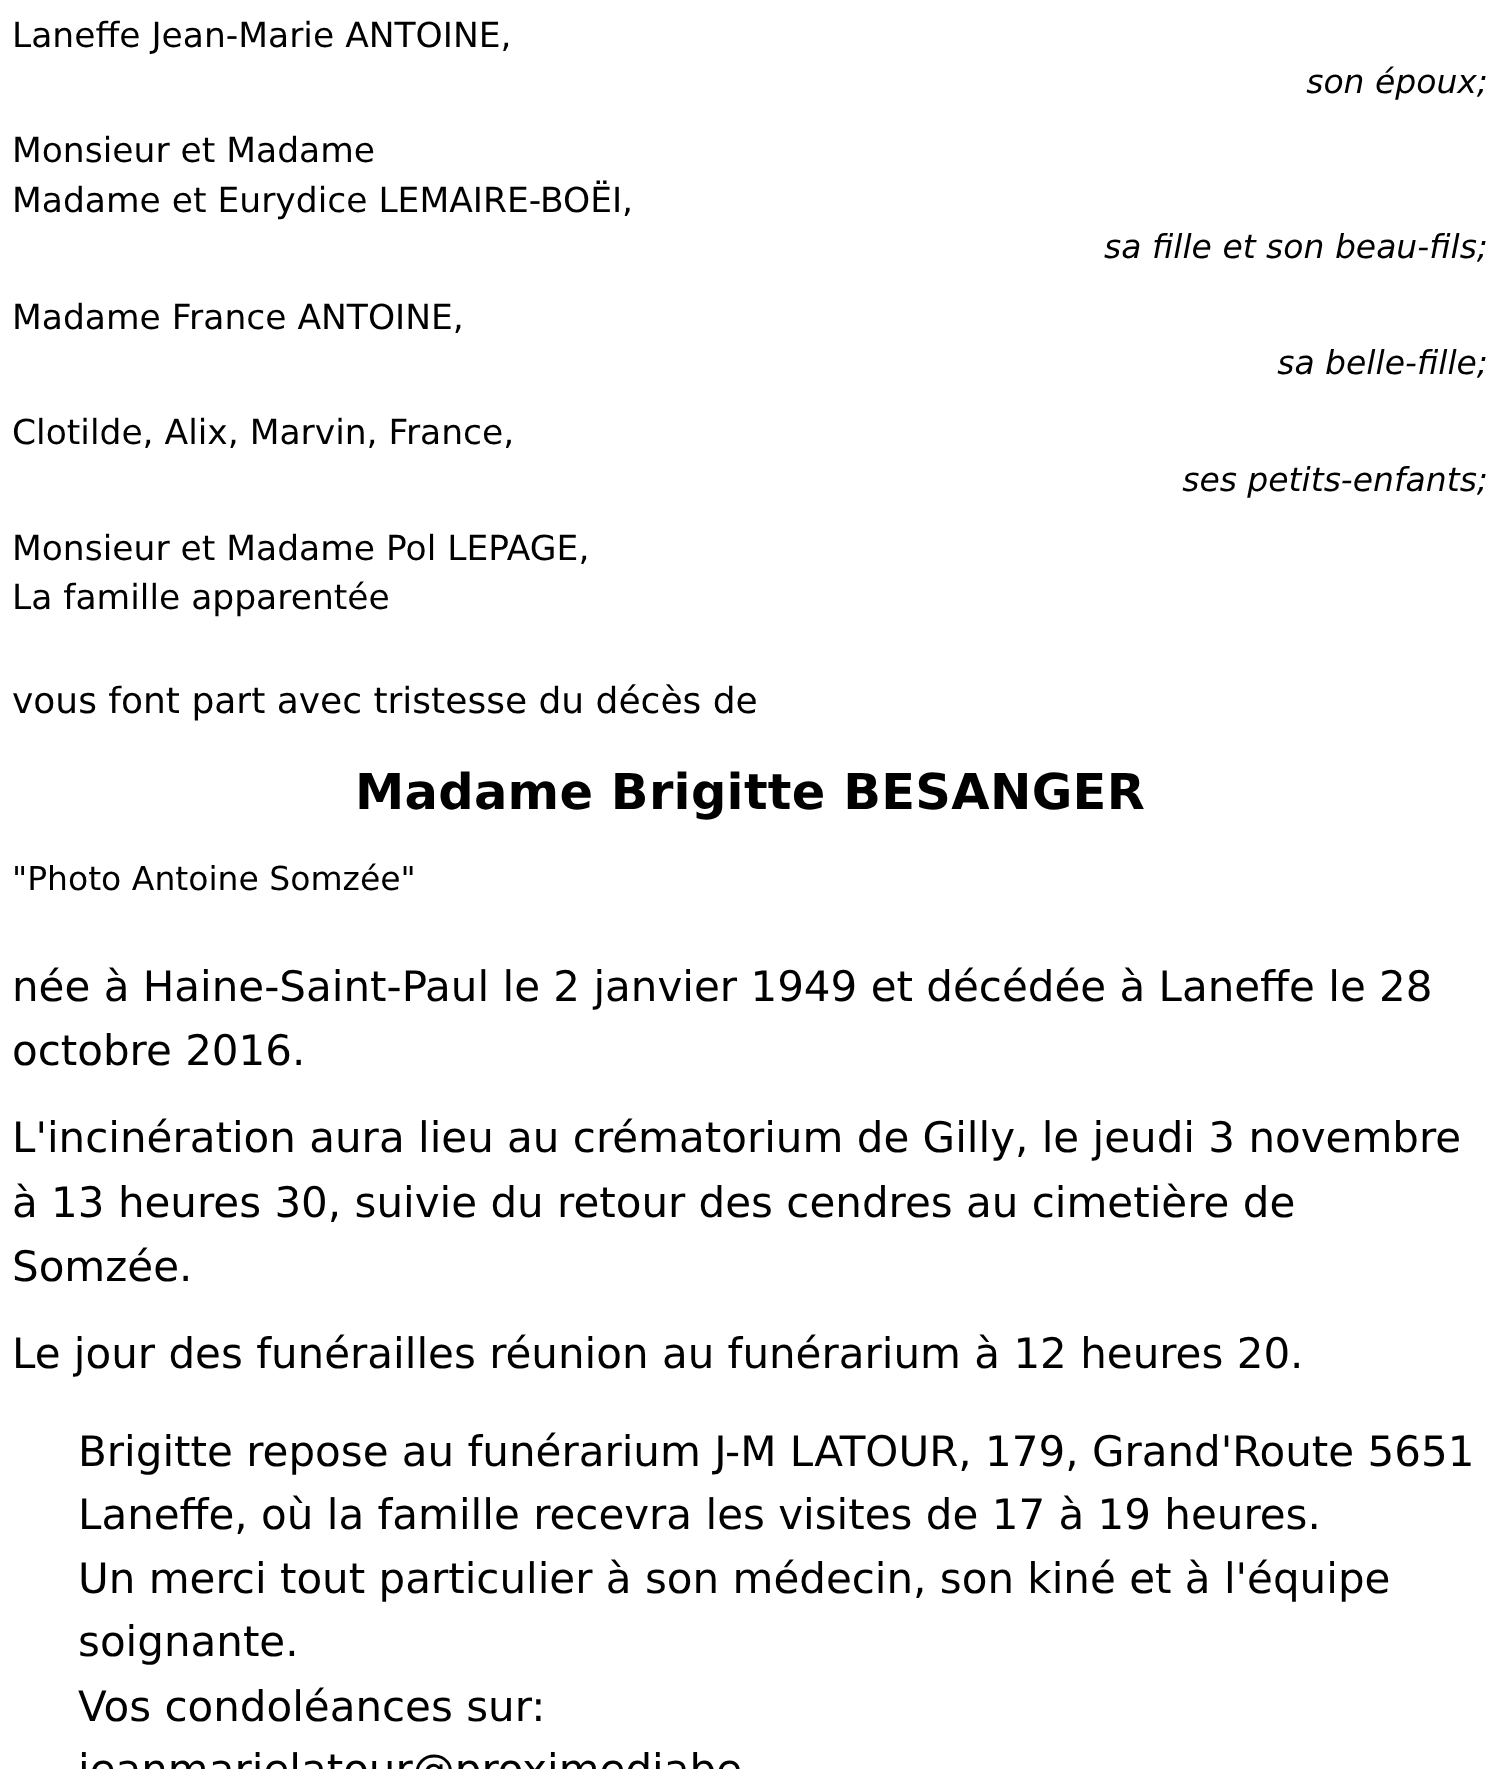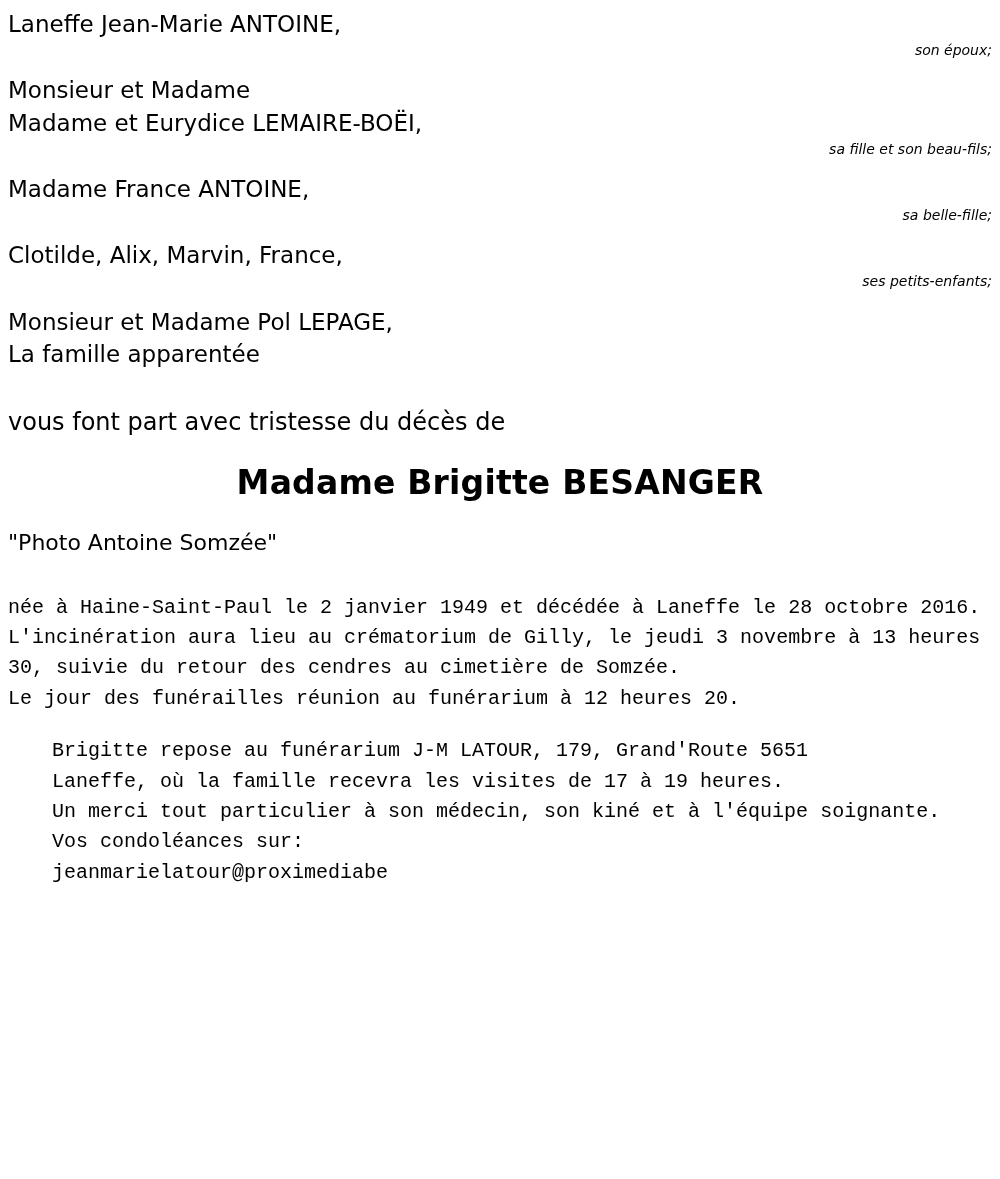--- a/index.html
+++ b/index.html
@@ -36,21 +36,21 @@
     text-align: left;
   }
   .name-line {
     display: block;
     white-space: pre;
   }
   .relation {
     display: block;
     text-align: right;
     font-style: italic;
-    font-size: 14px;
+    font-size: 22px;
     line-height: 1.4;
   }
   .gap-sm { height: 14px; }
   .gap-md { height: 22px; }
   .gap-lg { height: 34px; }
 
   .intro {
     font-size: 24px;
     line-height: 1.45;
   }
@@ -59,25 +59,25 @@
     font-weight: bold;
     letter-spacing: 0.2px;
     line-height: 1.3;
     text-align: center;
   }
   .photo-caption {
     font-size: 22px;
     line-height: 1.45;
   }
   .para {
-    font-size: 20px;
+    font-size: 28px;
     line-height: 1.52;
-    font-family: Liberation Mono, monospace;
   }
   .para + .para {
+    margin-top: 16px;
   }
   .tight-lines span {
     display: block;
     margin-left: 44px;
   }
 </style>
 </head>
 <body>
 
 <div class="page">

